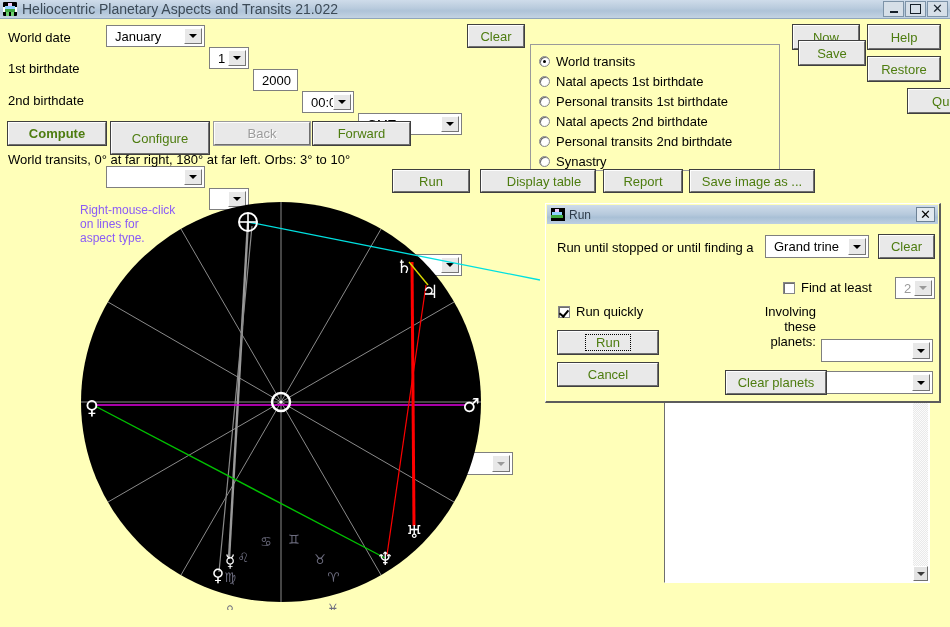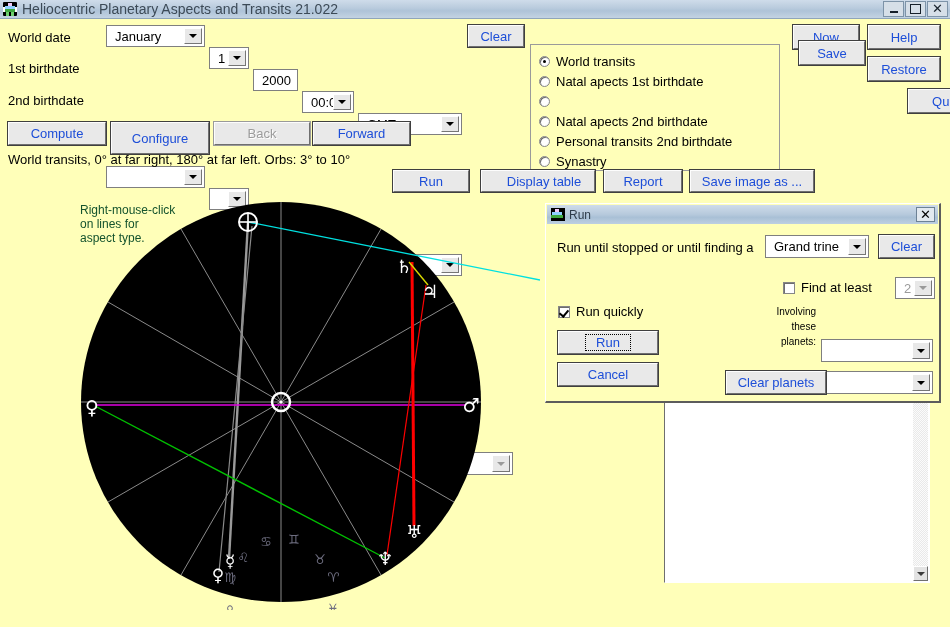--- a/index.html
+++ b/index.html
@@ -62,24 +62,24 @@
     border-top:4px solid #000;
   }
   .arrowbox.dis .tri{border-top-color:#9a9a9a;}
   .btn{
     background:#e9e9e9;
     border-top:1px solid #fdfdfd;border-left:1px solid #fdfdfd;
     border-right:1px solid #6f6f6f;border-bottom:1px solid #6f6f6f;
     outline:1px solid #3f3f3f;outline-offset:0;
     box-sizing:border-box;
     display:flex;align-items:center;justify-content:center;
-    font-size:13px;color:#1d4ed8;cursor:default;height:22px;
+    font-size:13px;color:#4d7c0f;cursor:default;height:22px;
   }
   .btn.dis{color:#9c9c9c;text-shadow:1px 1px 0 #fff;}
-  .btn.bold{font-weight:normal;}
+  .btn.bold{font-weight:bold;}
   .btn.focus{}
   .btn.focus .inner{border:1px dotted #000;padding:0 10px;}
 
   
   #form{position:absolute;left:0;top:19px;width:950px;height:150px;}
   .row-lbl{position:absolute;left:8px;font-size:13px;}
 
   
   #radiogroup{
     position:absolute;left:530px;top:25px;width:250px;height:127px;
@@ -97,21 +97,21 @@
     content:"";position:absolute;left:3px;top:3px;width:3px;height:3px;
     border-radius:50%;background:#000;
   }
   .radio-item span{font-size:13px;white-space:nowrap;}
 
   
   #infoline{position:absolute;left:8px;top:152px;font-size:13px;white-space:nowrap;}
 
   
   #chartwrap{position:absolute;left:0;top:190px;width:540px;height:420px;}
-  #hint{position:absolute;left:80px;top:13px;font-size:12px;line-height:14px;color:#14532d;}
+  #hint{position:absolute;left:80px;top:13px;font-size:12px;line-height:14px;color:#8b5cf6;}
 
   
   #rundlg{
     position:absolute;left:545px;top:203px;width:396px;height:200px;
     background:#ffffb9;
     border-top:1px solid #fff;border-left:1px solid #fff;
     border-right:2px solid #5c5c5c;border-bottom:2px solid #5c5c5c;
     box-sizing:border-box;
   }
   #rundlg-title{
@@ -305,20 +305,21 @@
     <div class="radio-item" style="top:8px;">
       <span class="radio on"></span>
       <span>World transits</span>
     </div>
     <div class="radio-item" style="top:28px;">
       <span class="radio"></span>
       <span>Natal apects 1st birthdate</span>
     </div>
     <div class="radio-item" style="top:48px;">
       <span class="radio"></span>
+      <span>Personal transits 1st birthdate</span>
     </div>
     <div class="radio-item" style="top:68px;">
       <span class="radio"></span>
       <span>Natal apects 2nd birthdate</span>
     </div>
     <div class="radio-item" style="top:88px;">
       <span class="radio"></span>
       <span>Personal transits 2nd birthdate</span>
     </div>
     <div class="radio-item" style="top:108px;">
@@ -469,21 +470,21 @@
     <div class="arrowbox dis">
         <div class="tri"></div>
       </div>
   </div>
 
   <div style="position:absolute;left:12px;top:100px;display:flex;align-items:center;">
     <span class="chk on"></span>
     <span style="margin-left:6px;font-size:13px;">Run quickly</span>
   </div>
 
-  <div style="position:absolute;left:198px;top:100px;width:72px;text-align:right;font-size:10px;line-height:15px;">
+  <div style="position:absolute;left:198px;top:100px;width:72px;text-align:right;font-size:13px;line-height:15px;">
     <div style="white-space:pre-line;">Involving
 these
 planets:</div>
   </div>
 
   <div class="field" style="left:275px;top:135px;width:112px;height:23px;position:absolute;">
     <div class="txt"></div>
     <div class="arrowbox">
         <div class="tri"></div>
       </div>

